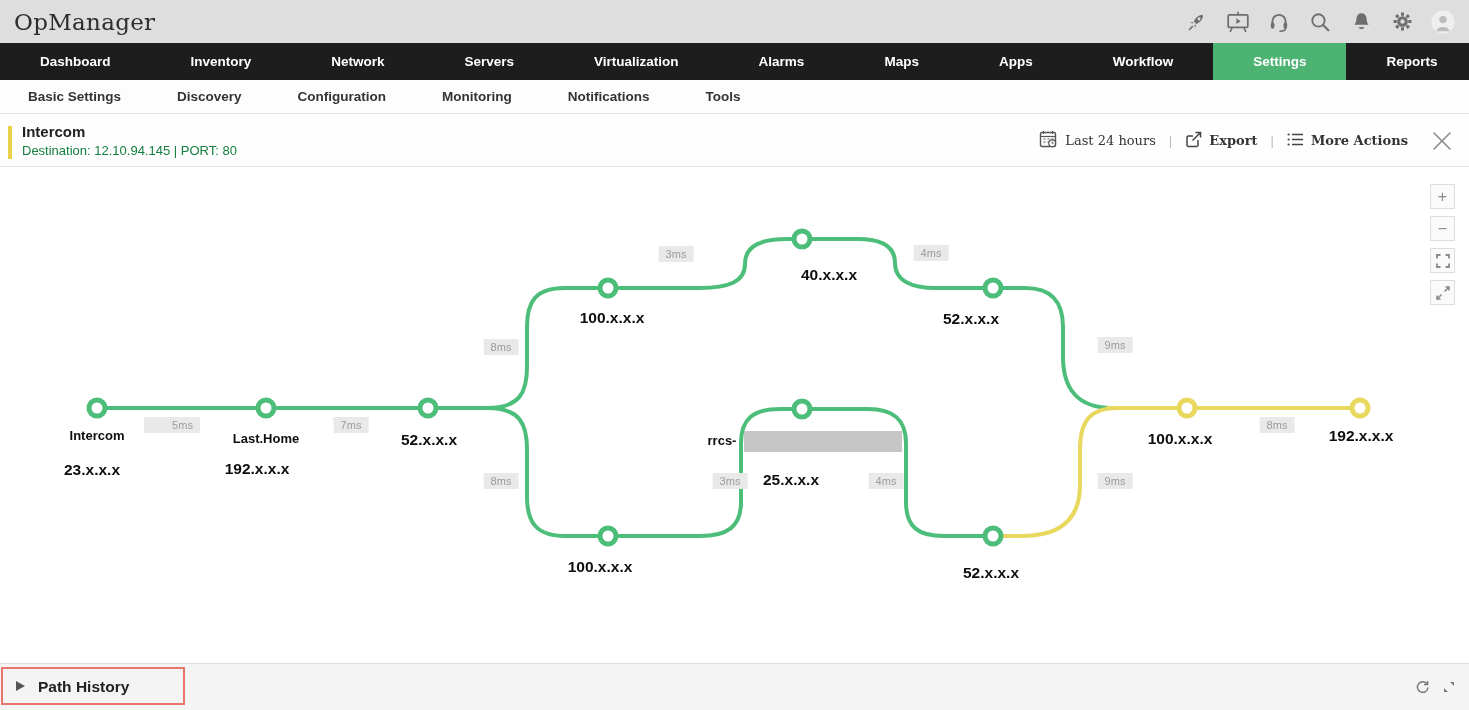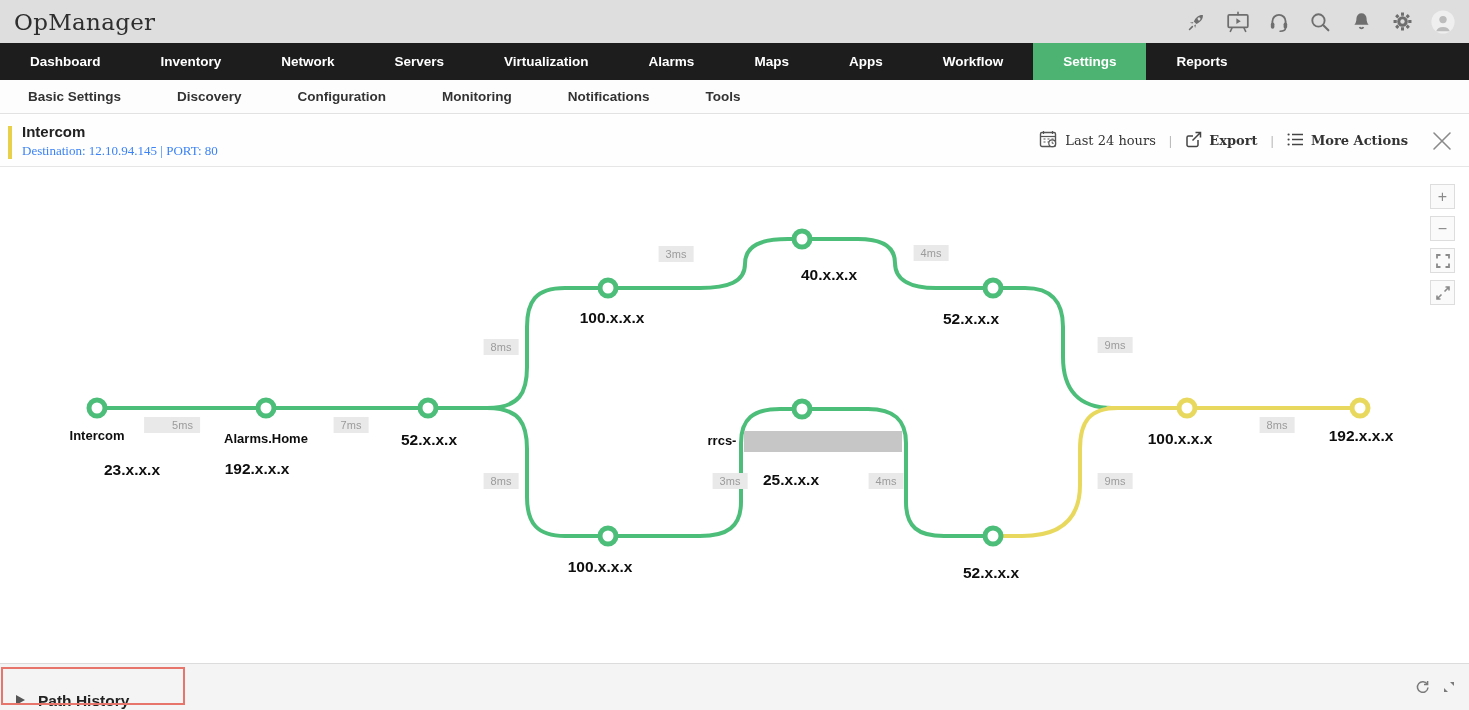--- a/index.html
+++ b/index.html
@@ -12,37 +12,37 @@
   .logo { font-family:"DejaVu Serif", serif; font-size:23px; color:#2e2e2e;
     margin-left:14px; letter-spacing:.3px; }
   .topbar-icons { margin-left:auto; display:flex; align-items:center; gap:17px; margin-right:14px; }
   .tb-icon { width:24px; height:24px; display:flex; align-items:center; justify-content:center; cursor:pointer; }
   .tb-icon svg { display:block; }
 
   
   .navbar { position:absolute; top:43px; left:0; width:1469px; height:37px; background:#1d1d1d; }
   .navbar ul { list-style:none; display:flex; height:100%; }
   .navbar li { color:#fff; font-size:13.5px; font-weight:600; line-height:37px;
-    padding:0 30px; cursor:pointer; white-space:nowrap; }
+    padding:0 40px; cursor:pointer; white-space:nowrap; }
   .navbar li.active { background:var(--nav-active); }
 
   
   .subnav { position:absolute; top:80px; left:0; width:1469px; height:34px;
     background:#fdfdfd; border-bottom:1px solid #e2e2e2; }
   .subnav ul { list-style:none; display:flex; height:100%; }
   .subnav li { color:#333; font-size:13.5px; font-weight:600; line-height:33px;
     padding:0 28px; cursor:pointer; white-space:nowrap; }
 
   
   .pageheader { position:absolute; top:115px; left:0; width:1469px; height:52px;
     background:#fefefe; border-bottom:1px solid #e6e6e6; }
   .accent-bar { position:absolute; left:8px; top:11px; width:4px; height:33px; background:var(--accent); }
   .ph-titles { position:absolute; left:22px; top:8px; }
   .ph-title { font-size:15px; font-weight:bold; color:#222; }
-  .ph-sub { font-size:13px; color:#3b82f6; margin-top:3px;font-family:Liberation Serif, serif; }
+  .ph-sub { font-size:13px; color:#15803d; margin-top:3px; }
   .ph-actions { position:absolute; right:16px; top:0; height:100%; display:flex;
     align-items:center; gap:13px; font-family:"DejaVu Serif", serif; font-size:13px; color:#333; }
   .ph-action { display:flex; align-items:center; gap:7px; cursor:pointer; }
   .ph-action.bold { font-weight:bold; }
   .ph-sep { color:#bbb; font-family:"Liberation Sans",sans-serif; }
   .ph-close { margin-left:10px; cursor:pointer; display:flex; }
 
   
   .canvas { position:absolute; top:167px; left:0; width:1469px; height:496px; background:#fff; }
   #map-svg { position:absolute; top:0; left:0; }
@@ -55,21 +55,21 @@
   .redaction { position:absolute; background:#c6c6c6; }
 
   .zoom-panel { position:absolute; top:17px; right:14px; display:flex; flex-direction:column; gap:7px; }
   .zoom-btn { width:25px; height:25px; background:#fafafa; border:1px solid #ddd;
     color:#8a8a8a; font-size:16px; line-height:23px; text-align:center; cursor:pointer;
     display:flex; align-items:center; justify-content:center; }
 
   
   .bottombar { position:absolute; top:663px; left:0; width:1469px; height:47px;
     background:#f4f4f4; border-top:1px solid #dcdcdc; }
-  .bb-row { display:flex; align-items:flex-end; height:100%; padding-left:16px; gap:13px; cursor:pointer; width:230px; }
+  .bb-row { display:flex; align-items:center; height:100%; padding-left:16px; gap:13px; cursor:pointer; width:230px; }
   .bb-title { font-size:15.5px; font-weight:bold; color:#222; }
   .annotation-box { position:absolute; left:1px; top:3px; width:184px; height:38px;
     border:2px solid var(--annot); pointer-events:none; }
   .bb-icons { position:absolute; right:14px; top:0; height:100%; display:flex; align-items:center; gap:13px; }
   .bb-icon { cursor:pointer; display:flex; }
 </style>
 </head>
 <body>
 
 <div class="topbar">
@@ -237,22 +237,22 @@
       </svg>
     </div>
     <div class="zoom-btn">
       <svg width="14" height="14" viewBox="0 0 14 14">
         <path d="M8.5 5.5 L13 1 M9.5 1 H13 V4.5 M5.5 8.5 L1 13 M1 9.5 V13 H4.5" fill="none" stroke="#8a8a8a" stroke-width="1.6"></path>
       </svg>
     </div>
   </div>
 <div class="redaction" style="left: 744px; top: 264px; width: 158px; height: 21px;"></div>
     <div class="node-label host" style="left: 97px; top: 268px;">Intercom</div>
-    <div class="node-label ip" style="left: 92px; top: 303px; margin-left: 40px;">23.x.x.x</div>
-    <div class="node-label host" style="left: 266px; top: 271px;">Alarms.Home</div>
+    <div class="node-label ip" style="left: 92px; top: 303px;">23.x.x.x</div>
+    <div class="node-label host" style="left: 266px; top: 271px;">Last.Home</div>
     <div class="node-label ip" style="left: 257px; top: 302px;">192.x.x.x</div>
     <div class="node-label ip" style="left: 429px; top: 273px;">52.x.x.x</div>
     <div class="node-label ip" style="left: 612px; top: 151px;">100.x.x.x</div>
     <div class="node-label ip" style="left: 802px; top: 108px; margin-left: 27px;">40.x.x.x</div>
     <div class="node-label ip" style="left: 971px; top: 152px;">52.x.x.x</div>
     <div class="node-label ip" style="left: 600px; top: 400px;">100.x.x.x</div>
     <div class="node-label host" style="left: 722px; top: 273px;">rrcs-</div>
     <div class="node-label ip" style="left: 791px; top: 313px;">25.x.x.x</div>
     <div class="node-label ip" style="left: 991px; top: 406px;">52.x.x.x</div>
     <div class="node-label ip" style="left: 1180px; top: 272px;">100.x.x.x</div>

